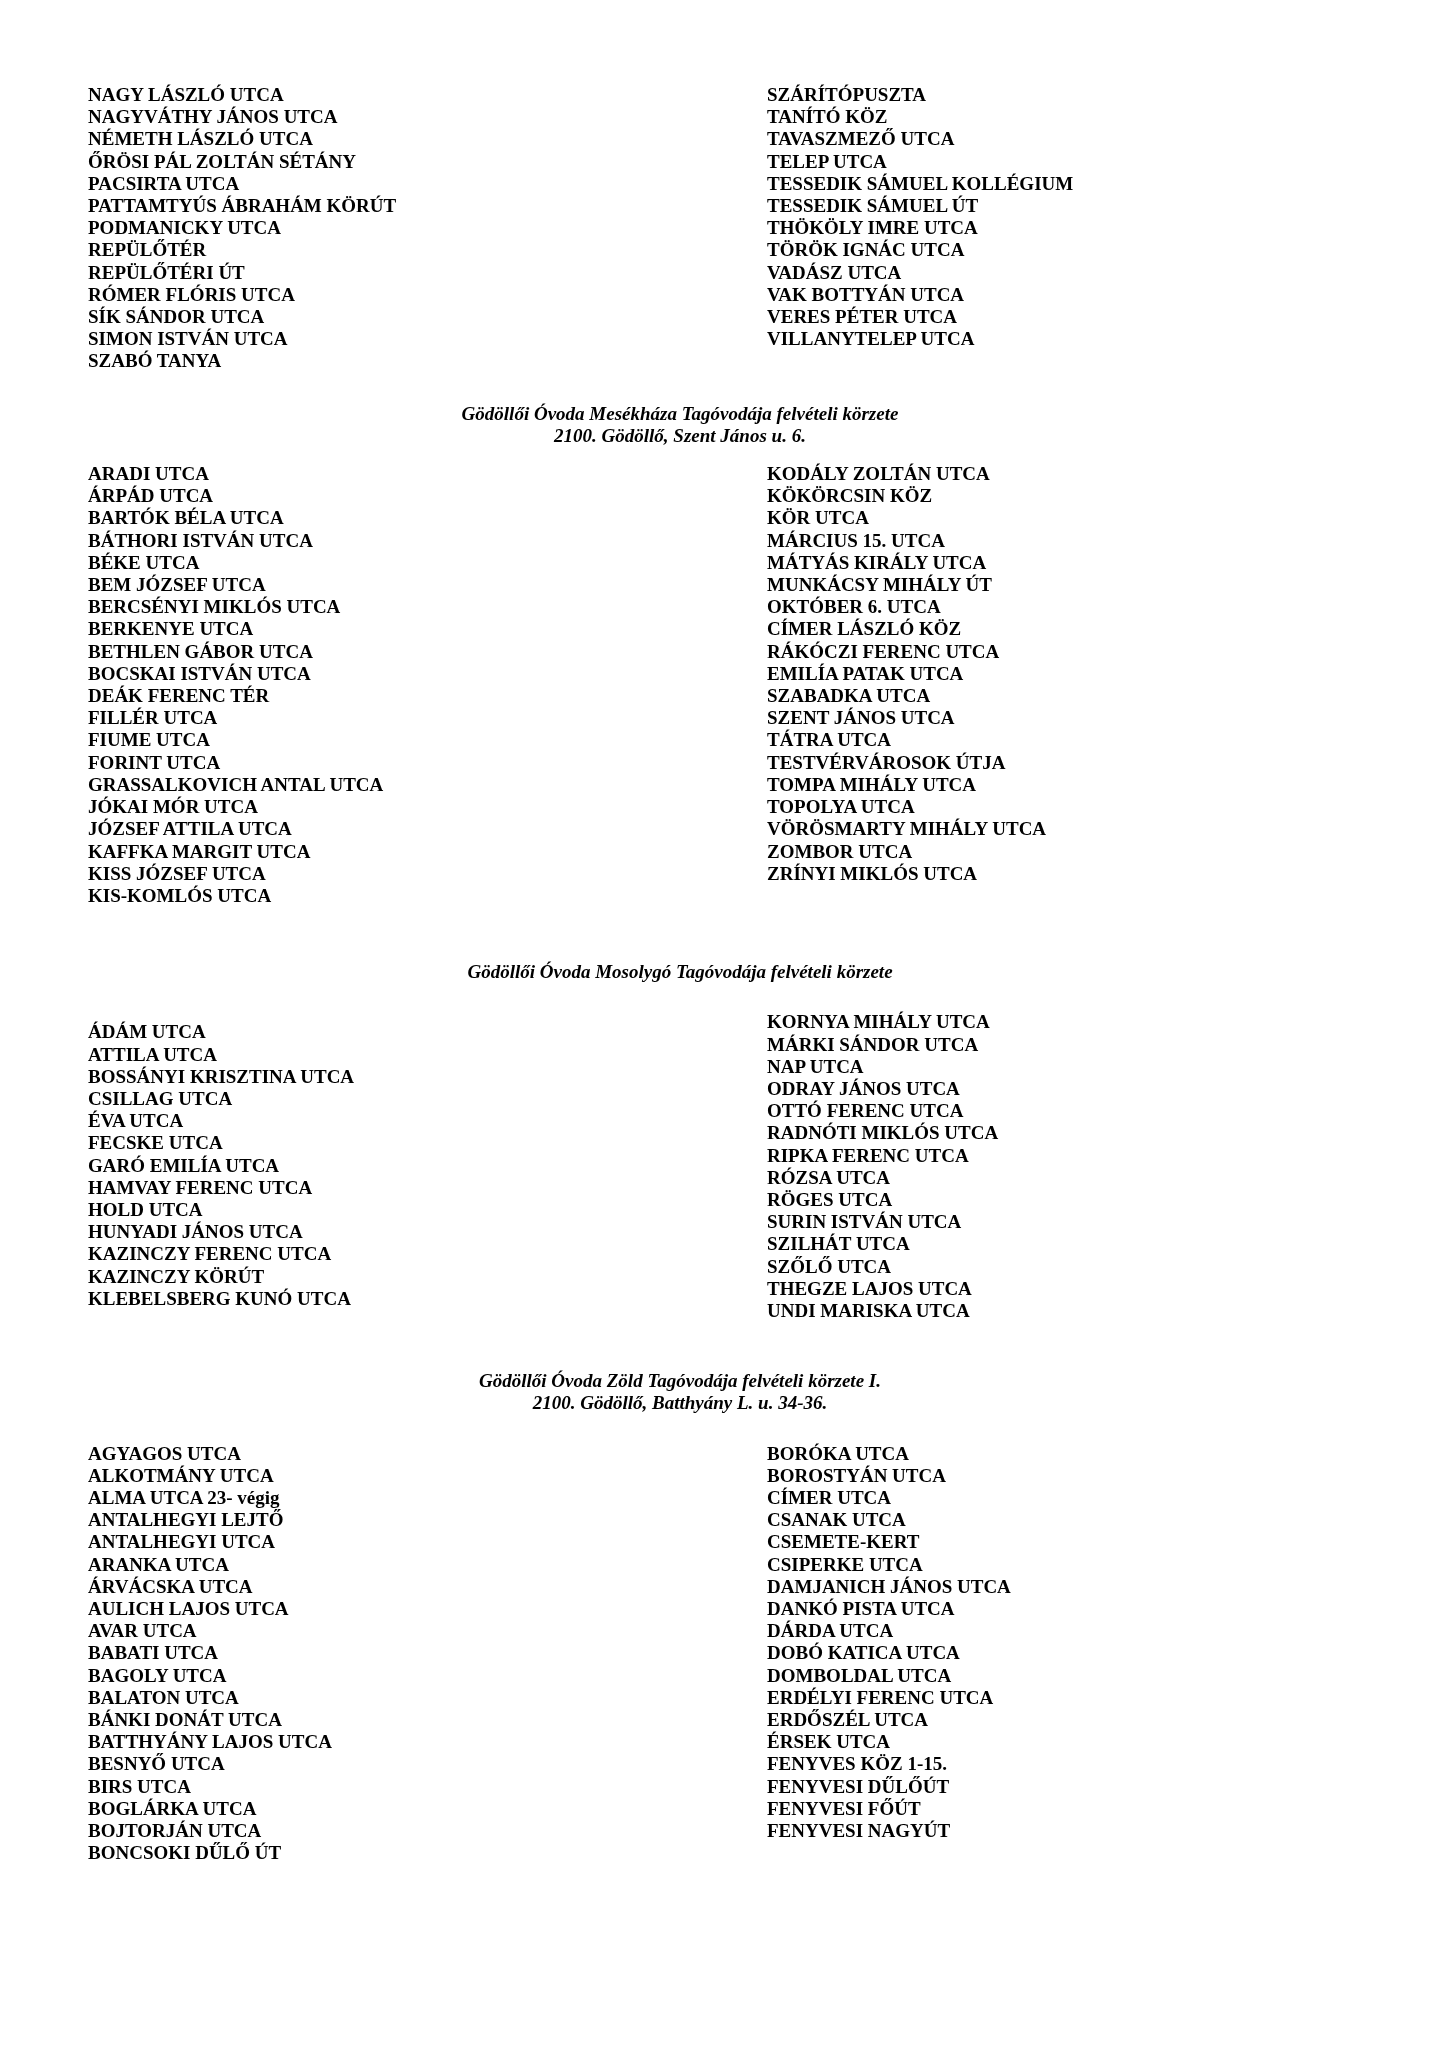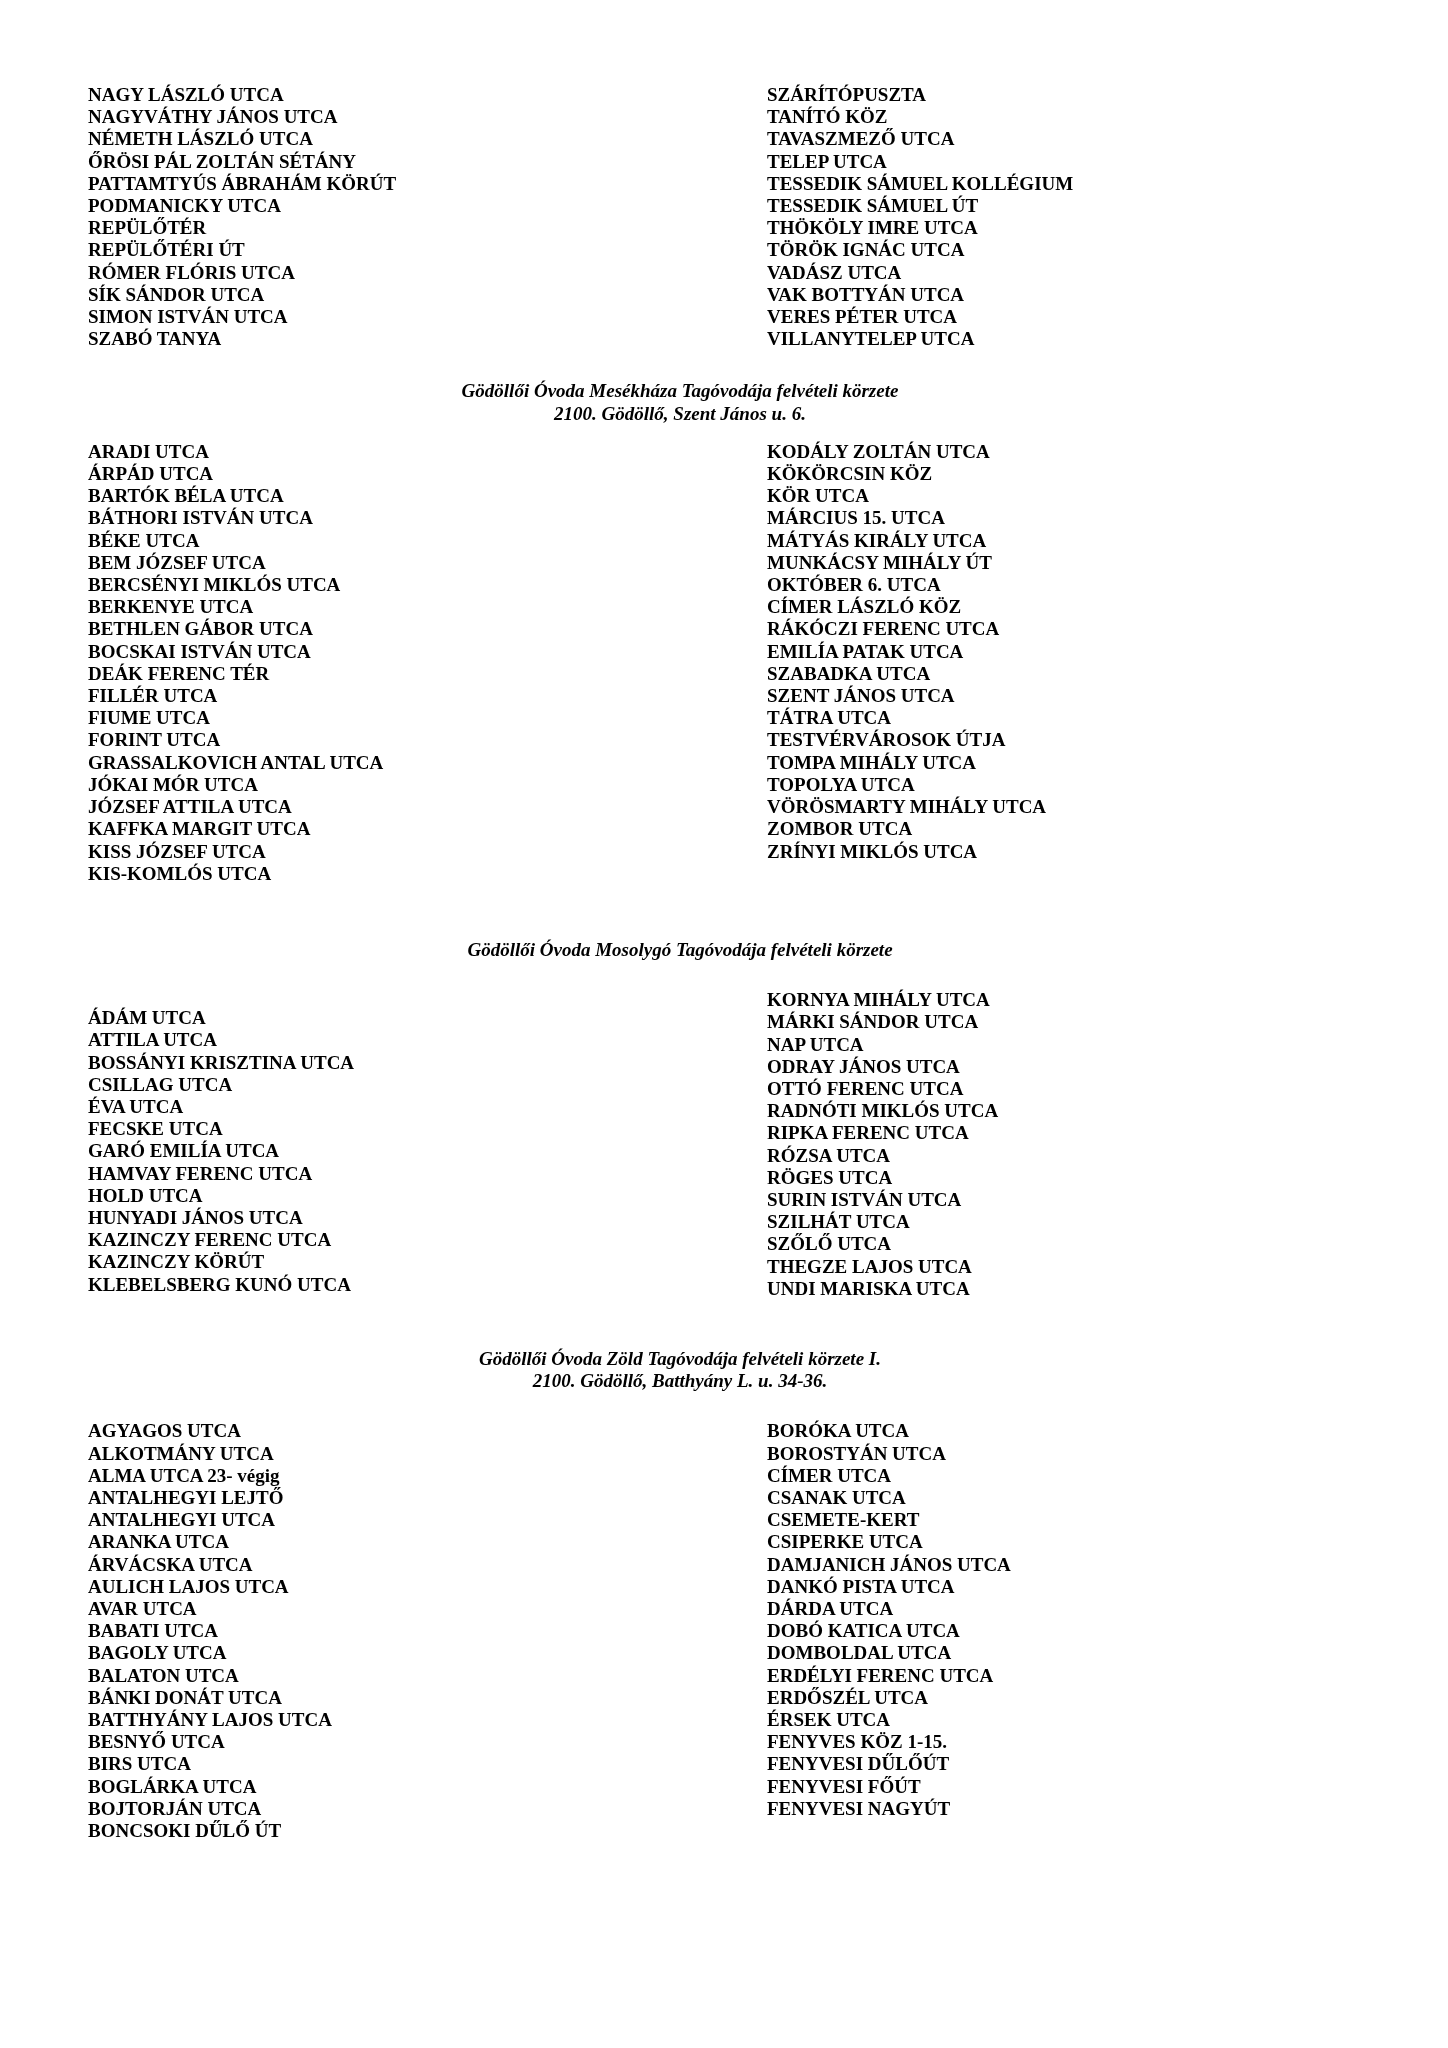--- a/index.html
+++ b/index.html
@@ -48,36 +48,37 @@
   .street {
     white-space: nowrap;
   }
   
   .section-0 { margin-top: 84px; }
   .section-1 { margin-top: 30px; }
   .section-1 .section-heading { margin-bottom: 16px; }
   .section-2 { margin-top: 54px; }
   .section-2 .section-heading { margin-bottom: 28px; }
   
-  .section-2 .col-left { margin-top: 18px; }
+  .section-2 .col-left { margin-top: 10px; }
   .section-3 { margin-top: 48px; }
   .section-3 .section-heading { margin-bottom: 28px; }
 </style>
 </head>
 <body>
 
 <div class="page">
   <div class="section section-0">
 
     <div class="cols">
       <div class="col-left">
           <div class="street">NAGY LÁSZLÓ UTCA</div>
           <div class="street">NAGYVÁTHY JÁNOS UTCA</div>
           <div class="street">NÉMETH LÁSZLÓ UTCA</div>
           <div class="street">ŐRÖSI PÁL ZOLTÁN SÉTÁNY</div>
+          <div class="street">PACSIRTA UTCA</div>
           <div class="street">PATTAMTYÚS ÁBRAHÁM KÖRÚT</div>
           <div class="street">PODMANICKY UTCA</div>
           <div class="street">REPÜLŐTÉR</div>
           <div class="street">REPÜLŐTÉRI ÚT</div>
           <div class="street">RÓMER FLÓRIS UTCA</div>
           <div class="street">SÍK SÁNDOR UTCA</div>
           <div class="street">SIMON ISTVÁN UTCA</div>
           <div class="street">SZABÓ TANYA</div>
         </div>
       <div class="col-right">

